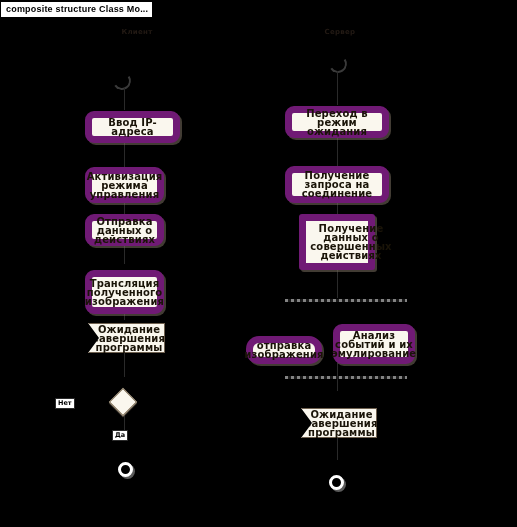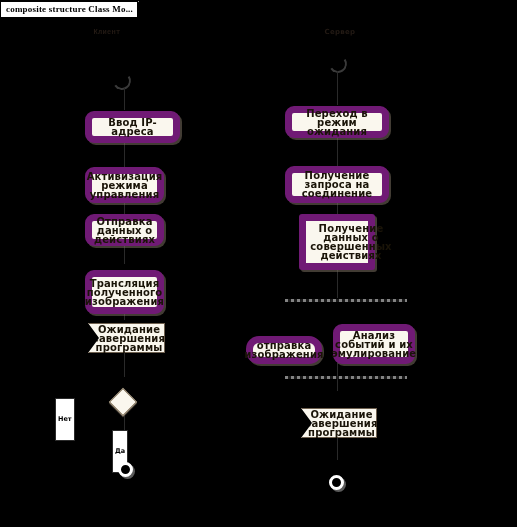--- a/index.html
+++ b/index.html
@@ -31,21 +31,21 @@
     height: 15px;
     background: #ffffff;
     color: #000000;
     border: 1px solid #000000;
     padding: 0 4px 0 5px;
     font-size: 9px;
     font-weight: bold;
     line-height: 15px;
     white-space: nowrap;
     letter-spacing: 0.2px;
-    font-family: Liberation Serif, serif;
+    font-family: Liberation Sans, sans-serif;
   }
   #tab-corner {
     position: absolute;
     left: 127px;
     top: 1px;
     width: 0;
     height: 0;
     border-top: 16px solid #ffffff;
     border-right: 12px solid transparent;
   }
@@ -125,21 +125,21 @@
 
   
   .guard {
     position: absolute;
     background: #ffffff;
     color: #000000;
     border: 1px solid #2b2b2b;
     font-size: 6.5px;
     font-weight: bold;
     line-height: 9px;
-    padding: 16px 2px;
+    padding: 0 2px;
     white-space: nowrap;
   }
 
   
   .initial-node {
     position: absolute;
     width: 14px;
     height: 14px;
     border-radius: 50%;
     border: 2px solid #6a6a6a;
@@ -184,21 +184,21 @@
 
 <div id="app">
 
   <div id="tab-bar">
     <div id="tab-corner"></div>
     <div id="tab">composite structure Class Mo...</div>
   </div>
 
   <div id="canvas">
 
-    <div class="lane-header" style="left:72px; top:10px; width:70px;font-family:Liberation Mono, monospace;">Клиент</div>
+    <div class="lane-header" style="left:102px; top:10px; width:70px;">Клиент</div>
     <div class="lane-header" style="left:305px; top:10px; width:70px;">Сервер</div>
 
     <div class="initial-node" style="left:113px; top:54px;"></div>
     <div class="initial-node" style="left:329px; top:37px;"></div>
 
     <div class="conn v" style="left:124px; top:70px; height:22px;"></div>
     <div class="conn v" style="left:124px; top:125px; height:24px;"></div>
     <div class="conn v" style="left:124px; top:180px; height:16px;"></div>
     <div class="conn v" style="left:124px; top:228px; height:18px;"></div>
     <div class="conn v" style="left:124px; top:278px; height:24px;"></div>

